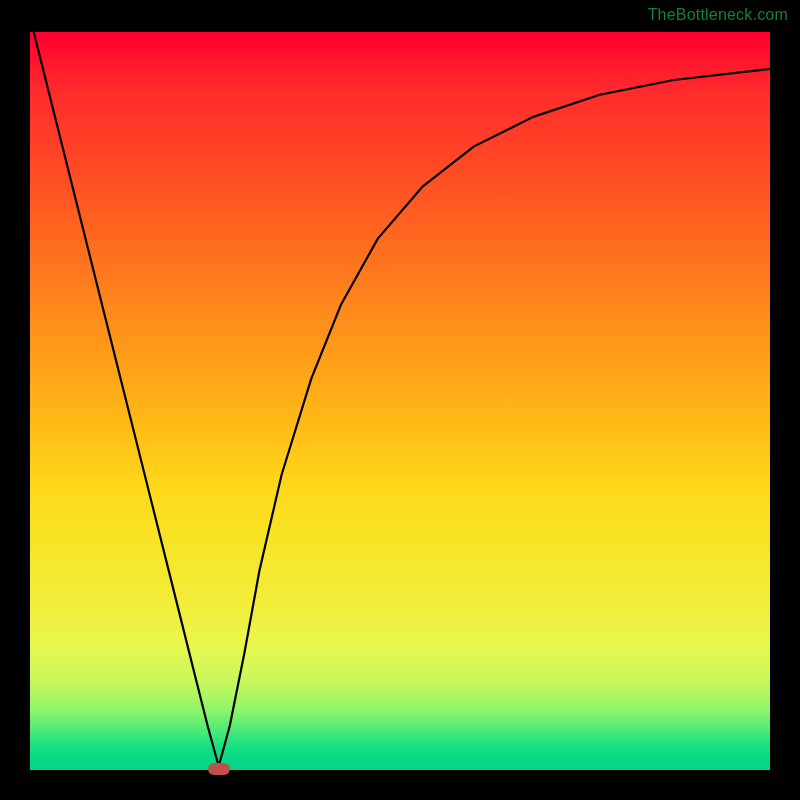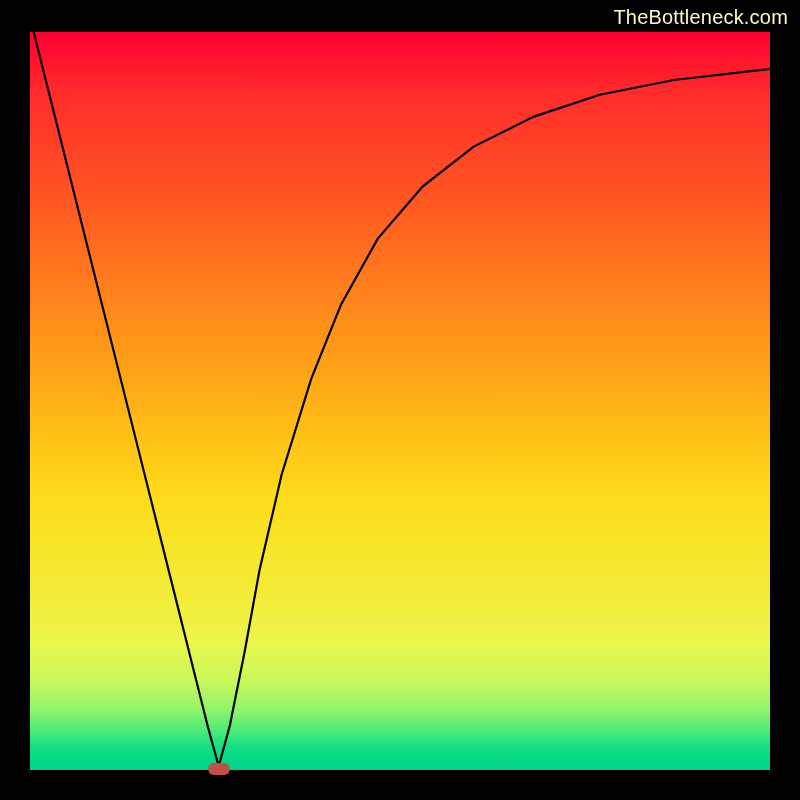--- a/index.html
+++ b/index.html
@@ -48,22 +48,22 @@
     left: 0;
     top: 0;
     width: 740px;
     height: 738px;
     overflow: visible;
   }
   .watermark {
     position: absolute;
     top: 6px;
     right: 12px;
-    color: #fef9c3;
-    font-size: 20px;
+    color: #15803d;
+    font-size: 16px;
     letter-spacing: 0.2px;
     pointer-events: none;
     font-weight: 500;
   }
   .marker {
     position: absolute;
     bottom: -5px;
     width: 22px;
     height: 12px;
     border-radius: 7px;

